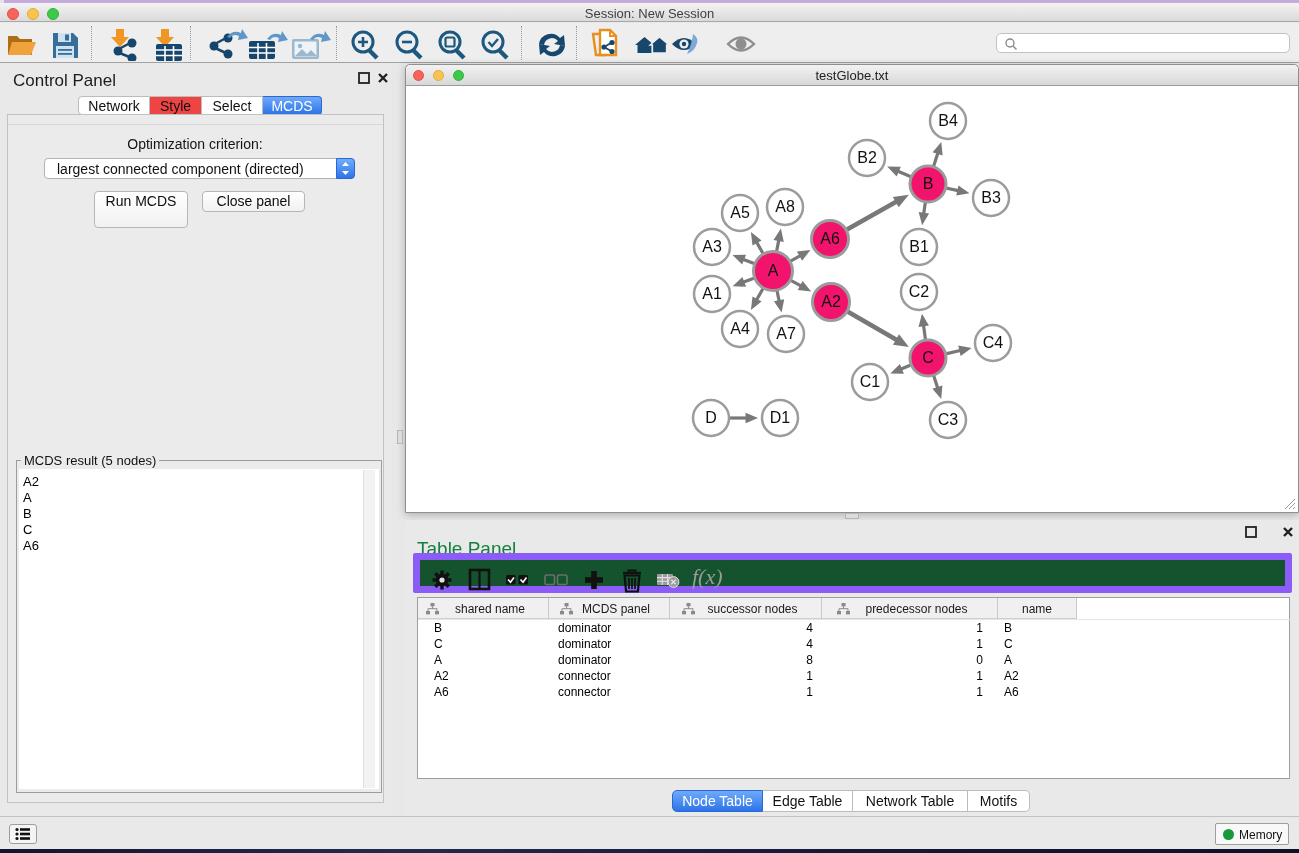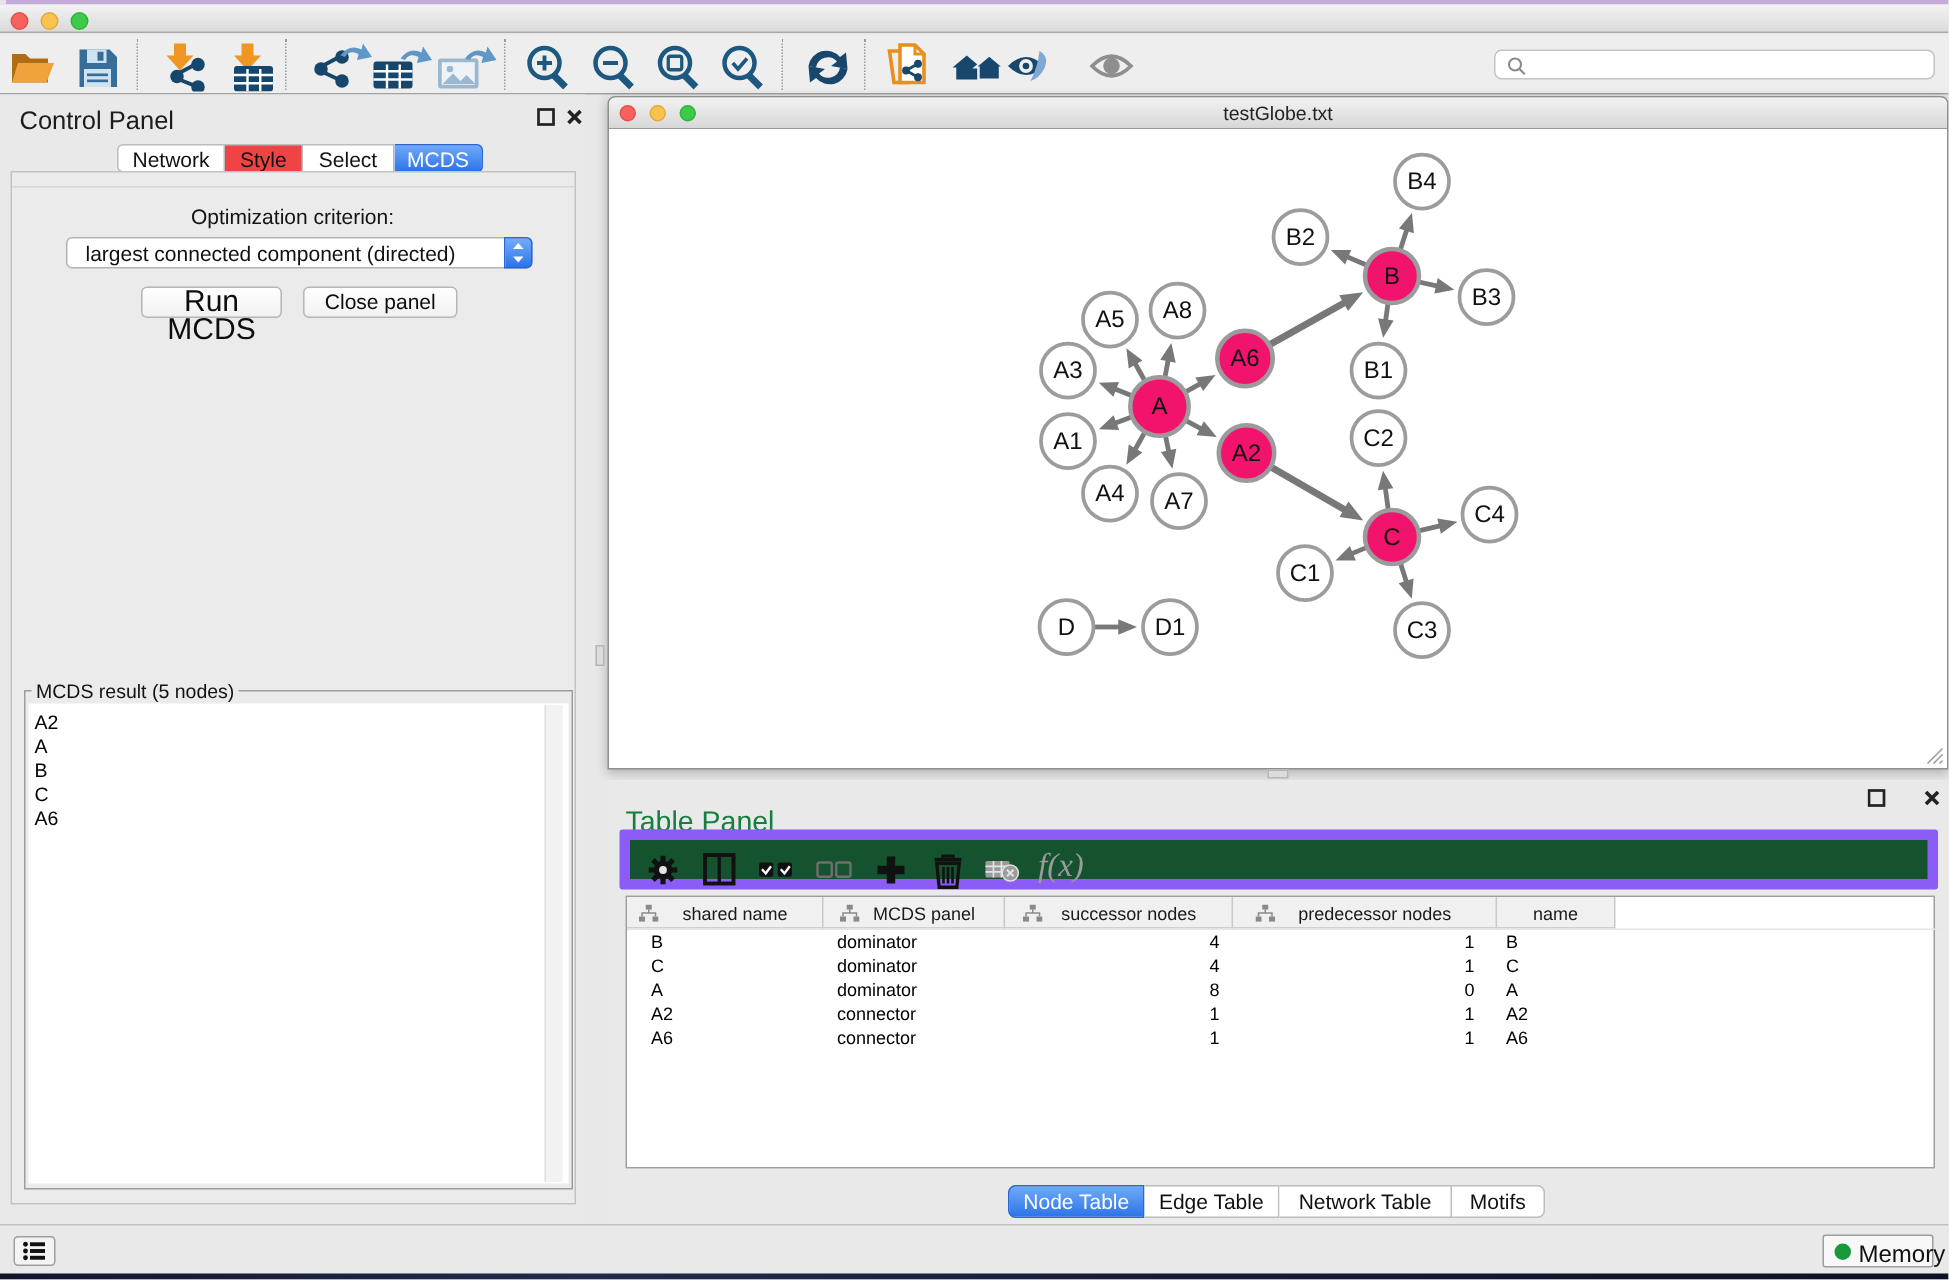--- a/index.html
+++ b/index.html
@@ -10,20 +10,21 @@
 </head>
 <body>
 
 <div class="abs" style="left:0;top:0;width:1299px;height:3px;background:#c5abdc"></div>
 <div class="abs" style="left:0;top:0;width:4px;height:3px;background:#e7e0ef"></div>
 
 <div class="abs" style="left:0;top:3px;width:1299px;height:19px;background:linear-gradient(#f3f3f3,#dadada);border-bottom:1px solid #a8a8a8">
   <div class="abs" style="left:7px;top:0px;width:12px;height:12px;border-radius:50%;background:#f7625d;border:1px solid #e2504b;top:5px"></div>
   <div class="abs" style="left:27px;top:5px;width:12px;height:12px;border-radius:50%;background:#f8c44e;border:1px solid #e3a93b"></div>
   <div class="abs" style="left:47px;top:5px;width:12px;height:12px;border-radius:50%;background:#3dc94a;border:1px solid #2fb43c"></div>
+  <div class="abs" style="left:0;top:3px;width:1299px;text-align:center;font-size:13px;color:#404040">Session: New Session</div>
 </div>
 
 <div class="abs" style="left:0;top:23px;width:1299px;height:40px;background:#eeeeee;border-bottom:1px solid #a2a2a2">
 
   <div class="abs" style="left:91px;top:3px;height:34px;border-left:1px dotted #9a9a9a"></div>
   <div class="abs" style="left:190px;top:3px;height:34px;border-left:1px dotted #9a9a9a"></div>
   <div class="abs" style="left:336px;top:3px;height:34px;border-left:1px dotted #9a9a9a"></div>
   <div class="abs" style="left:521px;top:3px;height:34px;border-left:1px dotted #9a9a9a"></div>
   <div class="abs" style="left:576px;top:3px;height:34px;border-left:1px dotted #9a9a9a"></div>
 
@@ -178,21 +179,21 @@
     <div class="abs" style="left:12px;top:2px;font-size:14px;color:#111">largest connected component (directed)</div>
     <div class="abs" style="right:-1px;top:-1px;width:19px;height:21px;background:linear-gradient(#72acfa,#2d74e9);border-radius:0 4px 4px 0;border:1px solid #2a67d4">
       <svg width="17" height="19" viewBox="0 0 17 19">
           <path d="M8.5 3 l3.5 4 h-7 z M8.5 16 l-3.5 -4 h7 z" fill="#fff"></path>
         </svg>
     </div>
   </div>
 
   <div class="abs" style="left:0;top:73px;width:390px;text-align:center;font-size:14px;color:#141414">Optimization criterion:</div>
 
-  <div class="abs" style="left:94px;top:128px;width:94px;height:21px;background:linear-gradient(#ffffff,#f1f1f1);border:1px solid #b6b6b6;border-radius:4px;text-align:center;line-height:19px;font-size:20px;color:#0d0d0d">Run MCDS</div>
+  <div class="abs" style="left:94px;top:128px;width:94px;height:37px;background:linear-gradient(#ffffff,#f1f1f1);border:1px solid #b6b6b6;border-radius:4px;text-align:center;line-height:19px;font-size:14px;color:#0d0d0d">Run MCDS</div>
   <div class="abs" style="left:202px;top:128px;width:103px;height:21px;background:linear-gradient(#ffffff,#f1f1f1);border:1px solid #b6b6b6;border-radius:4px;text-align:center;line-height:19px;font-size:14px;color:#0d0d0d">Close panel</div>
 
   <div class="abs" style="left:16px;top:397px;width:366px;height:333px;border:1px solid #9d9d9d"></div>
   <div class="abs" style="left:21px;top:390px;background:#ebebeb;padding:0 3px;font-size:13px;color:#111">MCDS result (5 nodes)</div>
   <div class="abs" style="left:19px;top:406px;width:360px;height:320px;background:#ffffff">
     <div style="padding:5px 0 0 4px;font-size:13px;line-height:16px;color:#000">A2<br>A<br>B<br>C<br>A6</div>
     <div class="abs" style="right:4px;top:1px;width:12px;height:318px;background:#f2f2f2;border-left:1px solid #e0e0e0"></div>
   </div>
 </div>
 
@@ -455,17 +456,17 @@
           <rect x="10" y="3.2" width="10" height="2.6"></rect>
       <circle cx="7" cy="9" r="1.6"></circle>
           <rect x="10" y="7.7" width="10" height="2.6"></rect>
       <circle cx="7" cy="13.5" r="1.6"></circle>
           <rect x="10" y="12.2" width="10" height="2.6"></rect>
     </g>
       </svg>
   </div>
   <div class="abs" style="left:1215px;top:6px;width:74px;height:22px;background:#f8f8f8;border:1px solid #9e9e9e;border-radius:2px">
     <div class="abs" style="left:7px;top:5px;width:11px;height:11px;border-radius:50%;background:#189a3c"></div>
-    <div class="abs" style="left:23px;top:4px;font-size:16px;color:#111">Memory</div>
+    <div class="abs" style="left:23px;top:4px;font-size:12px;color:#111">Memory</div>
   </div>
 </div>
 
 <div class="abs" style="left:0;top:849px;width:1299px;height:4px;background:linear-gradient(90deg,#10152e,#232a4d 30%,#151b38 60%,#0d1126)"></div>
 
 </body></html>

